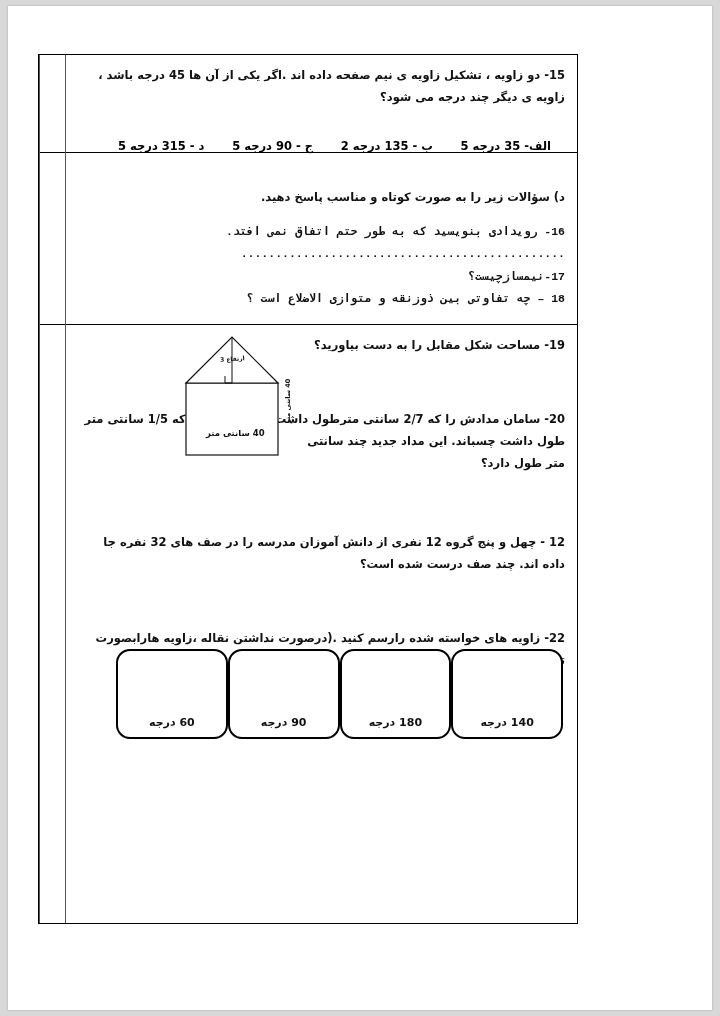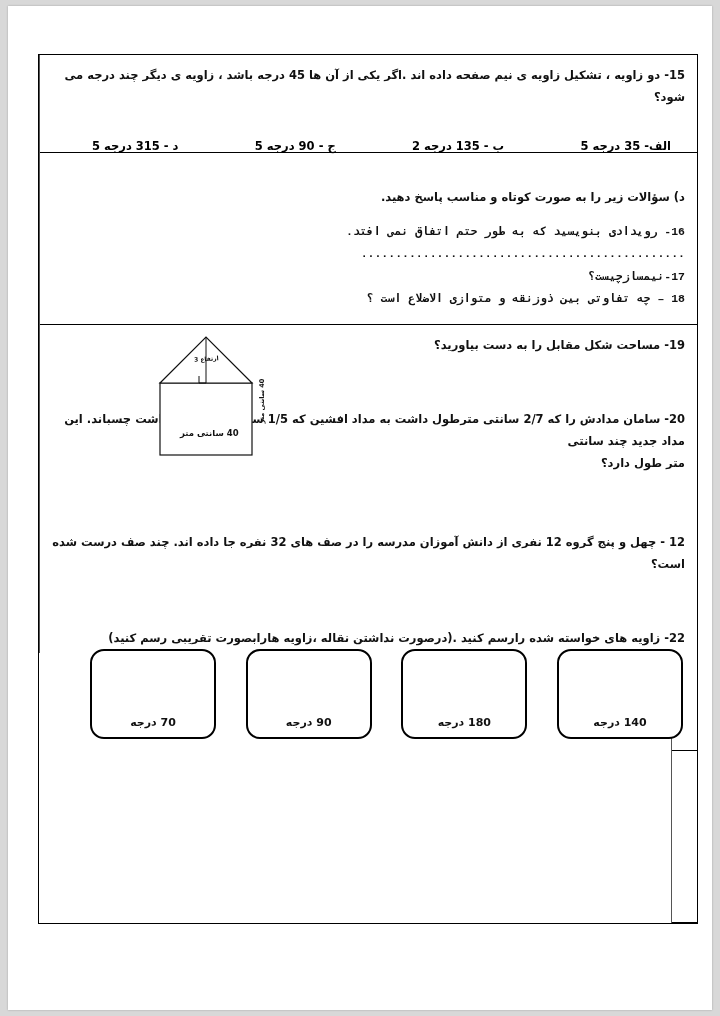--- a/index.html
+++ b/index.html
@@ -21,26 +21,25 @@
     height: 1004px;
     background: #ffffff;
     box-shadow: 0 0 2px rgba(0,0,0,0.25);
   }
 
   
   .exam-table {
     position: absolute;
     left: 30px;
     top: 48px;
-    width: 660px;
+    width: 540px;
     height: 870px;
     border: 1.6px solid #000;
     box-sizing: border-box;
     display: flex;
-    flex-direction: column;
   }
   
   .score-col {
     order: 2;
     width: 26px;
     border-left: 1.2px solid #555;
     box-sizing: border-box;
     display: flex;
     flex-direction: column;
   }
@@ -229,20 +228,20 @@
           <div class="angle-box">
             <div class="angle-label">140 درجه</div>
           </div>
           <div class="angle-box">
             <div class="angle-label">180 درجه</div>
           </div>
           <div class="angle-box">
             <div class="angle-label">90 درجه</div>
           </div>
           <div class="angle-box">
-            <div class="angle-label">70 درجه</div>
+            <div class="angle-label">60 درجه</div>
           </div>
         </div>
 
       </div>
     </div>
   </div>
 </div>
 
 </body></html>

